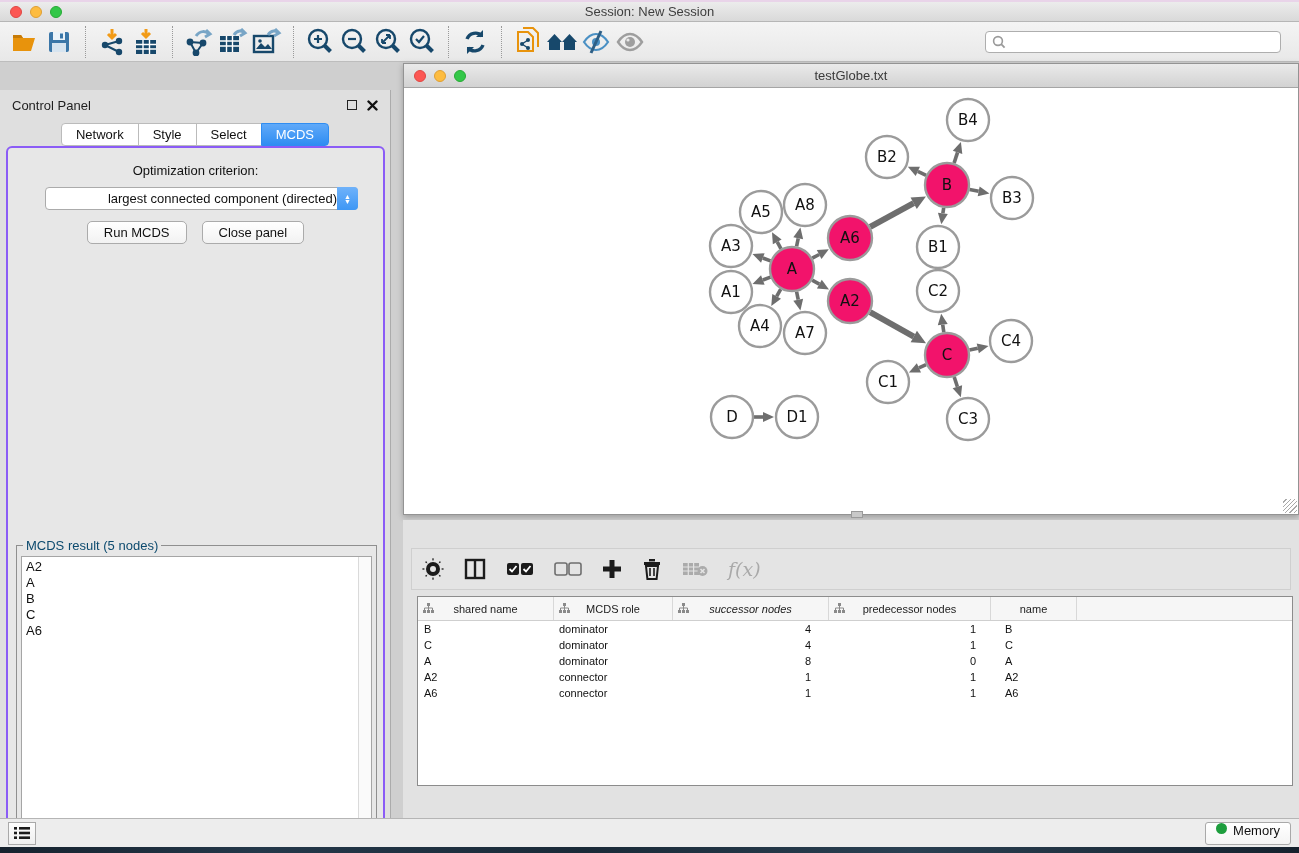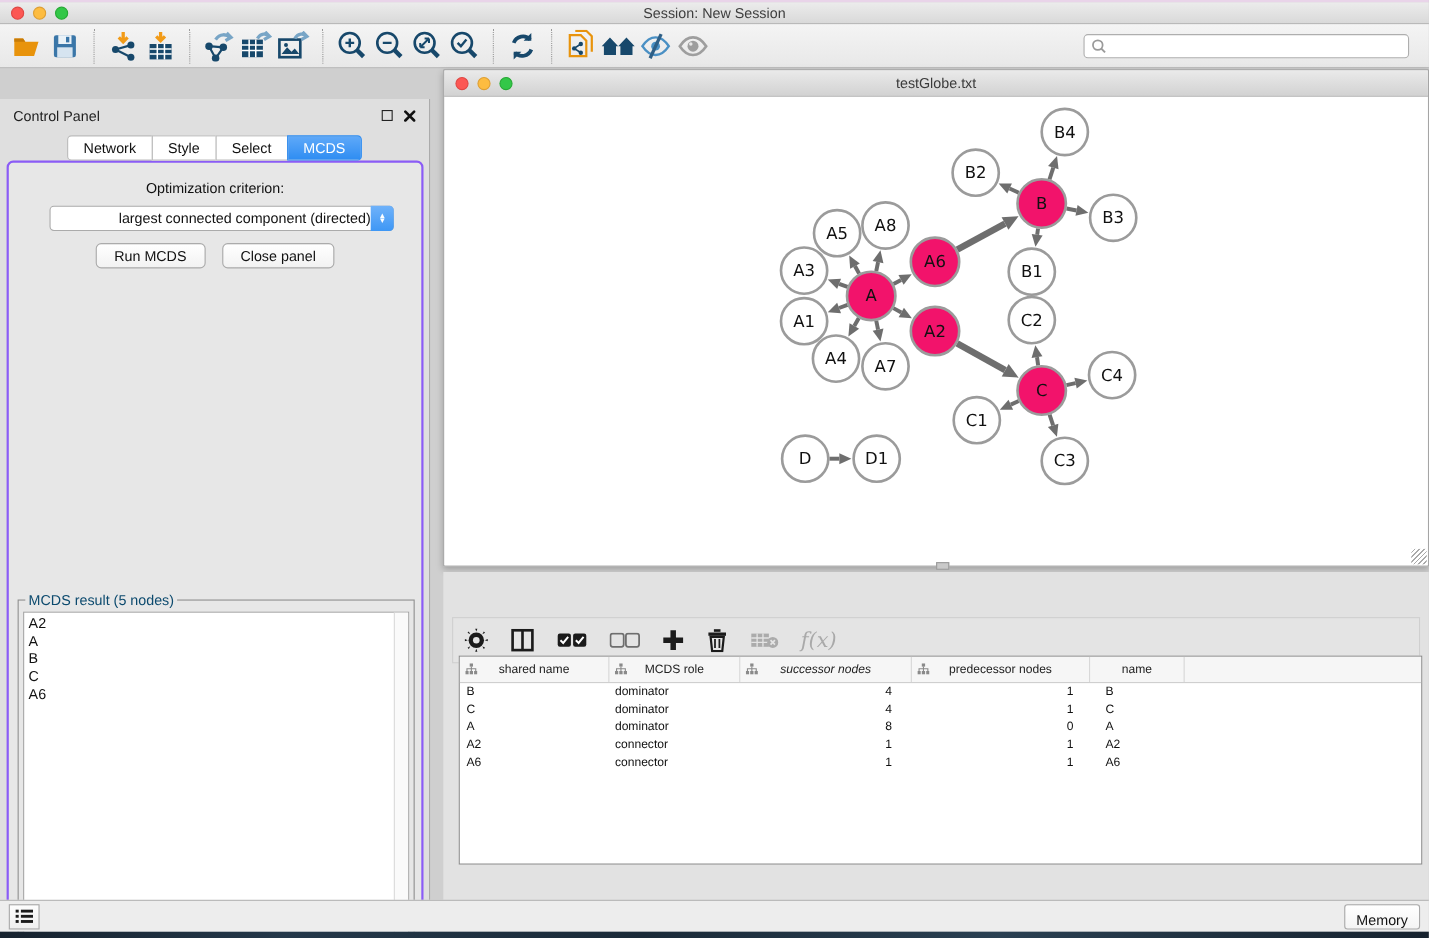--- a/index.html
+++ b/index.html
@@ -72,41 +72,41 @@
     background:repeating-linear-gradient(135deg,transparent 0 2px,#A9A9A9 2px 3px); cursor:nwse-resize; }
   .edge-handle { position:absolute; left:50%; bottom:-4px; width:12px; height:7px; background:#C9C9C9;
     border:1px solid #9A9A9A; cursor:ns-resize; }
 
   
   .table-panel { position:absolute; left:403px; top:520px; width:896px; height:298px; background:#E2E2E2; }
   .tp-header { height:26px; display:flex; align-items:center; padding:0 14px; }
   .tp-title { font-size:13px; color:#1E1E1E; }
   .tp-header-icons { margin-left:auto; display:flex; gap:10px; align-items:center; }
   .tp-toolbar { position:absolute; left:8px; top:28px; right:8px; height:42px; background:#E4E4E4;
-    border:1px solid #CFCFCF; display:flex; align-items:center; padding:0 10px; gap:20px;margin-top:13px; }
+    border:1px solid #CFCFCF; display:flex; align-items:center; padding:0 10px; gap:20px; }
   .tp-icon { display:flex; align-items:center; justify-content:center; height:30px; cursor:default; }
   .fx { font-family:"DejaVu Serif",serif; font-style:italic; font-size:19px; color:#A9A9A9; }
   .table-wrap { position:absolute; left:14px; top:76px; width:876px; height:190px; background:#FFF;
     border:1px solid #8C8C8C; overflow:hidden; }
   .thead { display:flex; height:24px; background:#F6F6F6; border-bottom:1px solid #CFCFCF; }
   .th { display:flex; align-items:center; font-size:11px; color:#222; border-right:1px solid #D8D8D8;
     position:relative; justify-content:center; cursor:default; }
   .th .tree-ic { position:absolute; left:5px; top:6px; }
   .trow { display:flex; height:16px; }
   .td { font-size:11px; color:#111; line-height:16px; white-space:nowrap; overflow:hidden; cursor:default; }
   .tp-tabs { position:absolute; left:0; right:0; top:270px; display:flex; justify-content:center; }
 
   
   .statusbar { position:absolute; left:0; top:818px; width:1299px; height:29px; background:#EDEDED;
     border-top:1px solid #B5B5B5; display:flex; align-items:center; padding:0 8px; }
   .list-btn { width:28px; height:23px; background:linear-gradient(#FDFDFD,#EFEFEF); border:1px solid #A9A9A9;
     display:flex; align-items:center; justify-content:center; cursor:default; }
   .memory-btn { margin-left:auto; height:23px; background:linear-gradient(#FFFFFF,#F4F4F4);
     border:1px solid #A9A9A9; border-radius:3px; display:flex; gap:6px;
-    padding:0 10px; font-size:13px; color:#111; cursor:default;flex-direction:column; }
+    padding:0 10px; font-size:13px; color:#111; cursor:default; }
   .mem-dot { width:11px; height:11px; border-radius:50%; background:#1E9E3E; }
   .desktop-strip { position:absolute; left:0; top:847px; width:1299px; height:6px;
     background:linear-gradient(90deg,#16222E,#24384A 20%,#1A2A38 45%,#2A4052 70%,#16222E); }
 </style>
 </head>
 <body>
 
 <div class="titlebar">
   <div class="lights">
     <span class="light red"></span>

